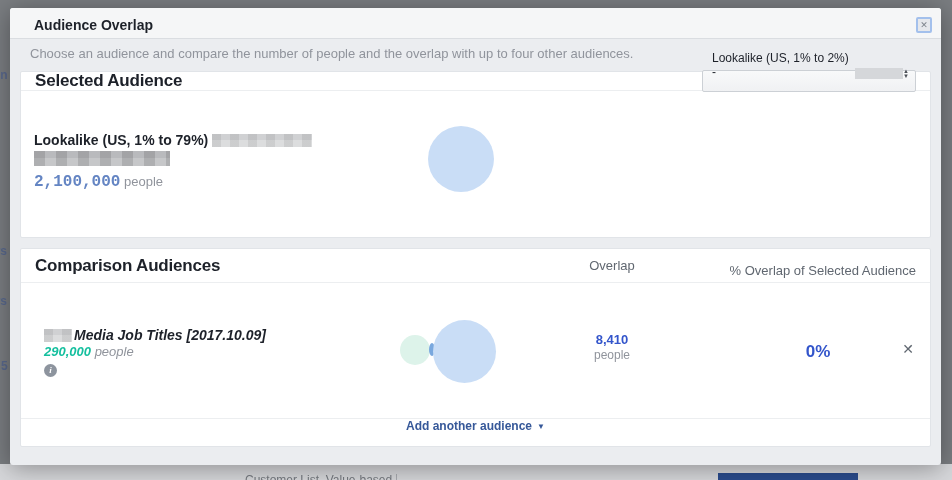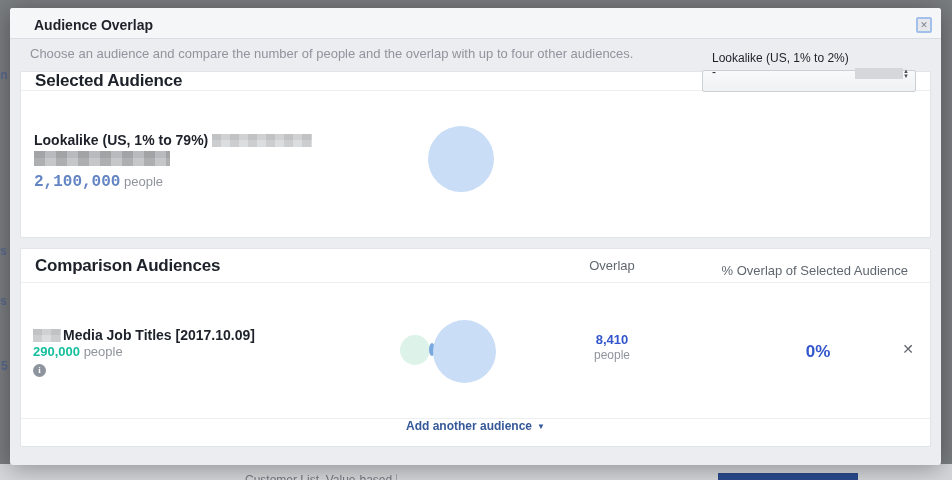--- a/index.html
+++ b/index.html
@@ -61,23 +61,23 @@
   .chip-line2{width:136px;height:15px;margin-top:3px;background-image:
       repeating-linear-gradient(90deg,rgba(0,0,0,.12) 0 11px,rgba(0,0,0,0) 11px 22px),
       repeating-linear-gradient(0deg,#c6c7c9 0 8px,#b9babd 8px 16px);}
   .chip-dd{width:50px;height:11px;margin-left:4px;background:#d5d7da;}
   .chip-comp{width:28px;height:13px;margin-right:2px;}
 
   
   .card-comparison{height:199px;}
   .card-comparison .card-header{height:34px;}
   .col-overlap{position:absolute;left:541px;width:100px;text-align:center;font-size:13px;color:var(--colgray);}
-  .col-pct{position:absolute;right:22px;font-size:13px;color:var(--colgray);margin-top:10px;}
+  .col-pct{position:absolute;right:14px;font-size:13px;color:var(--colgray);margin-top:10px;}
   .comp-row{position:relative;height:136px;border-bottom:1px solid var(--row-border);}
-  .row-left{position:absolute;left:12px;top:44px;width:340px;}
+  .row-left{position:absolute;left:23px;top:44px;width:340px;font-style:italic;}
   .info-icon{display:inline-block;margin-top:4px;width:13px;height:13px;border-radius:50%;
         background:#8d949e;color:#fff;font-size:9px;font-weight:bold;text-align:center;
         line-height:13px;font-family:"Liberation Serif",serif;cursor:pointer;}
   .circle-small{left:379px;top:52px;width:30px;height:30px;background:var(--circle-mint);}
   .circle-comp{left:412px;top:37px;width:63px;height:63px;background:var(--circle-blue);}
   .sliver{position:absolute;left:408px;top:60px;width:6px;height:13px;border-radius:50%;background:var(--sliver);}
   .overlap-num{position:absolute;left:541px;top:49px;width:100px;text-align:center;}
   .overlap-count{font-size:13px;font-weight:bold;color:var(--blue-strong);}
   .overlap-unit{font-size:12px;color:var(--gray);margin-top:1px;}
   .overlap-pct{position:absolute;left:747px;top:59px;width:100px;text-align:center;

